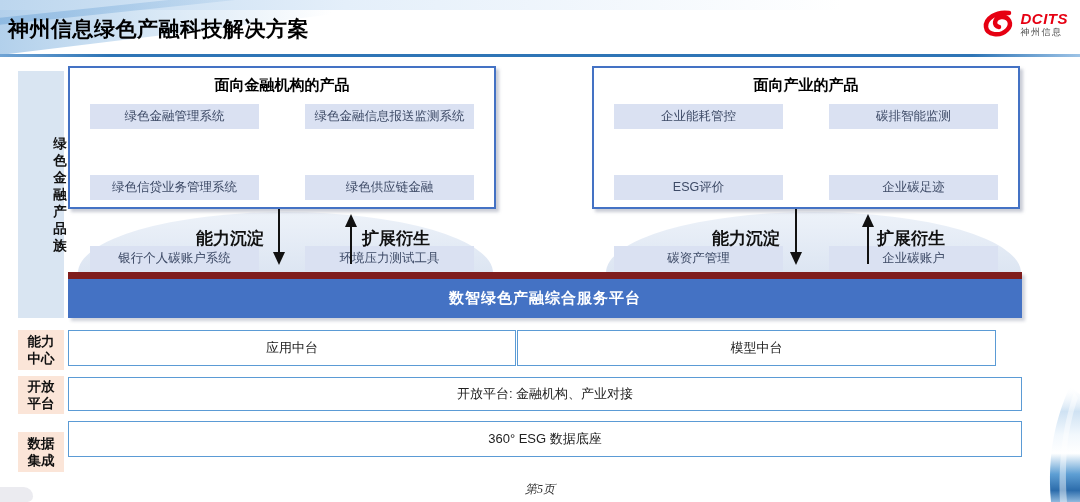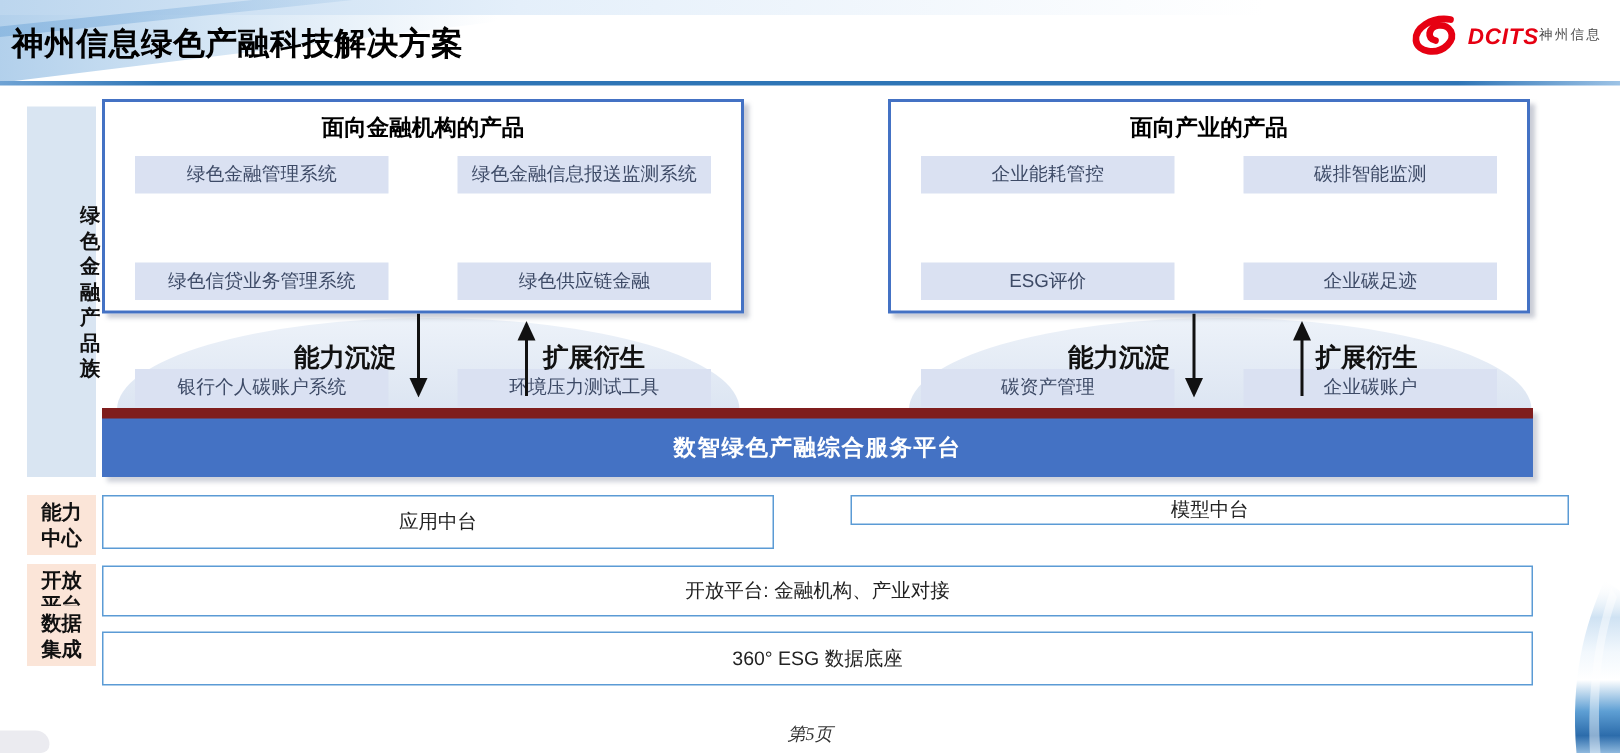--- a/index.html
+++ b/index.html
@@ -10,34 +10,34 @@
   
   .swooshA { position:absolute; top:-28px; left:-80px; width:500px; height:62px;
     background:linear-gradient(95deg,#9fc4e6 0%,#d5e6f5 45%,rgba(255,255,255,0) 82%);
     transform:rotate(-7deg); border-radius:0 0 140px 30px; }
   .swooshB { position:absolute; top:0; left:0; width:1080px; height:10px;
     background:linear-gradient(90deg,#bcd6ee,#e4effa 32%,rgba(255,255,255,0) 78%); }
   .swooshC { position:absolute; top:3px; left:-30px; width:340px; height:7px; opacity:.75;
     background:linear-gradient(90deg,#7fb0dd,rgba(255,255,255,0)); transform:rotate(-6deg); }
   .title { position:absolute; left:8px; top:15px; font-size:21px; font-weight:bold; color:#000; letter-spacing:.5px; }
   .logo { position:absolute; right:12px; top:9px; display:flex; align-items:center; gap:5px; }
-  .logo-text { display:flex; flex-direction:row; line-height:1; }
+  .logo-text { display:flex; flex-direction:column; line-height:1; }
   .logo-brand { color:#e60012; font-weight:bold; font-style:italic; font-size:15px; letter-spacing:.5px; }
   .logo-cn { color:#4a4a4a; font-size:9px; letter-spacing:1.5px; margin-top:2px; }
   .rule { position:absolute; left:0; top:54px; width:1080px; height:3px;
     background:linear-gradient(90deg,#6fa3d4,#2e75b6 10%,#2e75b6 90%,#9dc3e6); }
 
   
   .sideLabel { position:absolute; left:18px; width:46px; display:flex; flex-direction:column;
     align-items:center; justify-content:center; font-weight:bold; font-size:13.5px; color:#111; line-height:17px; }
   .side-family { top:71px; height:247px; background:#d9e5f2;padding-left:38px; }
   .side-peach { background:#fbe5d8; }
   .side-cap { top:330px; height:40px;align-items:center; }
   .side-open { top:376px; height:38px; }
-  .side-data { top:404px; height:40px; }
+  .side-data { top:432px; height:40px; }
 
   
   .pbox { position:absolute; top:66px; width:428px; height:143px; background:#fff;
     border:2px solid #4472c4; box-shadow:3px 3px 3px rgba(100,110,135,.35); z-index:2; }
   .pbox-left { left:68px; } .pbox-right { left:592px; }
   .pbox-title { margin-top:8px; text-align:center; font-size:15px; font-weight:bold; color:#000; }
   .pgrid { display:grid; grid-template-columns:1fr 1fr; column-gap:26px; row-gap:11px; padding:9px 20px 0;gap:46px; }
   .pitem { background:#dae1f2; height:25px; line-height:25px; text-align:center;
     font-size:12.5px; color:#3d4a66; overflow:hidden; white-space:nowrap; }
 
@@ -52,21 +52,21 @@
   
   .platform { position:absolute; left:68px; top:272px; width:954px; height:46px;
     background:#4472c4; border-top:7px solid #7f1d1d; color:#fff; font-size:15px; font-weight:bold;
     display:flex; align-items:center; justify-content:center; letter-spacing:1px;
     box-shadow:3px 3px 3px rgba(100,110,135,.3); z-index:2; }
 
   
   .wbox { position:absolute; background:#fff; border:1.5px solid #5b9bd5;
     display:flex; align-items:center; justify-content:center; font-size:13px; color:#222; }
   .wbox-app  { left:68px;  top:330px; width:448px; height:36px; }
-  .wbox-model{ left:567px; top:330px; width:479px; height:20px;font-family:Liberation Serif, serif; }
+  .wbox-model{ left:517px; top:330px; width:479px; height:36px;font-family:Liberation Serif, serif; }
   .wbox-open { left:68px;  top:377px; width:954px; height:34px;text-align:right; }
   .wbox-esg  { left:68px;  top:421px; width:954px; height:36px; }
 
   
   .footer { position:absolute; left:0; top:481px; width:1080px; text-align:center;
     font-size:12px; font-style:italic; color:#333; font-family:"Liberation Serif","DejaVu Serif",serif; }
   .deco-bl { position:absolute; left:0; top:487px; width:33px; height:15px;
     background:#ebebf0; border-radius:0 10px 6px 0; }
   .ribbon { position:absolute; left:1034px; top:386px; }
 </style>

